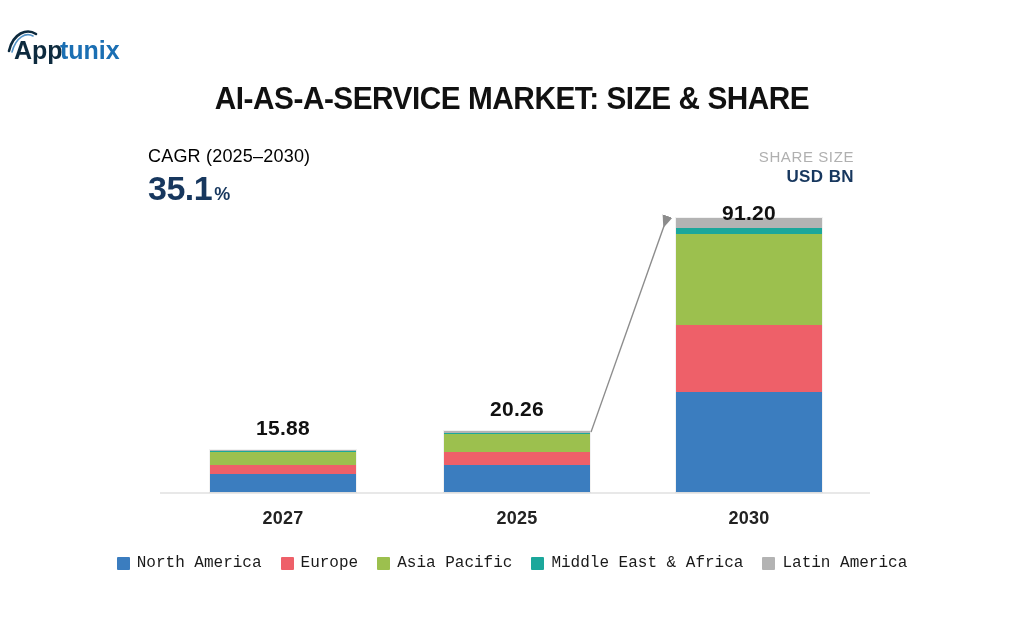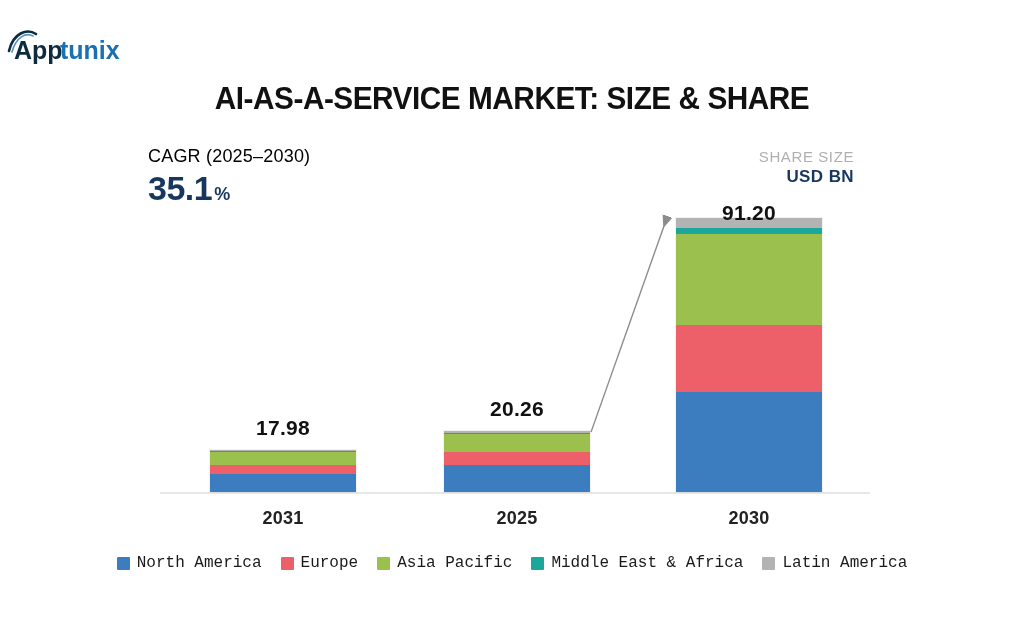--- a/index.html
+++ b/index.html
@@ -137,26 +137,26 @@
         </div>
         <div class="bar" style="left: 676px; top: 218px; height: 274px;">
           <div class="seg" style="top: 173.954px; height: 100.046px; background: rgb(59, 125, 191);"></div>
           <div class="seg" style="top: 106.956px; height: 66.9978px; background: rgb(238, 96, 105);"></div>
           <div class="seg" style="top: 15.9232px; height: 91.0329px; background: rgb(156, 192, 78);"></div>
           <div class="seg" style="top: 9.91447px; height: 6.00877px; background: rgb(27, 167, 155);"></div>
           <div class="seg" style="top: -1.95399e-14px; height: 9.91447px; background: rgb(179, 179, 179);"></div>
         </div>
       </div>
     <div id="labels-layer">
-        <div class="bar-value" style="left: 210px; top: 415.939px;">17.98</div>
+        <div class="bar-value" style="left: 210px; top: 415.939px;">15.88</div>
         <div class="bar-value" style="left: 444px; top: 397.131px;">20.26</div>
         <div class="bar-value" style="left: 676px; top: 201px;">91.20</div>
       </div>
     <div id="ticks-layer">
-        <div class="x-tick" style="left: 210px; top: 508px;">2031</div>
+        <div class="x-tick" style="left: 210px; top: 508px;">2027</div>
         <div class="x-tick" style="left: 444px; top: 508px;">2025</div>
         <div class="x-tick" style="left: 676px; top: 508px;">2030</div>
       </div>
 
     <svg id="growth-arrow" viewBox="0 0 1024 638">
       <defs>
         <marker id="arrowhead" markerWidth="9" markerHeight="9" refX="1.5" refY="4.5" orient="auto" markerUnits="strokeWidth">
           <path d="M0,4.5 L9,0.8 L9,8.2 Z" fill="#8c8c8c"></path>
         </marker>
       </defs>

